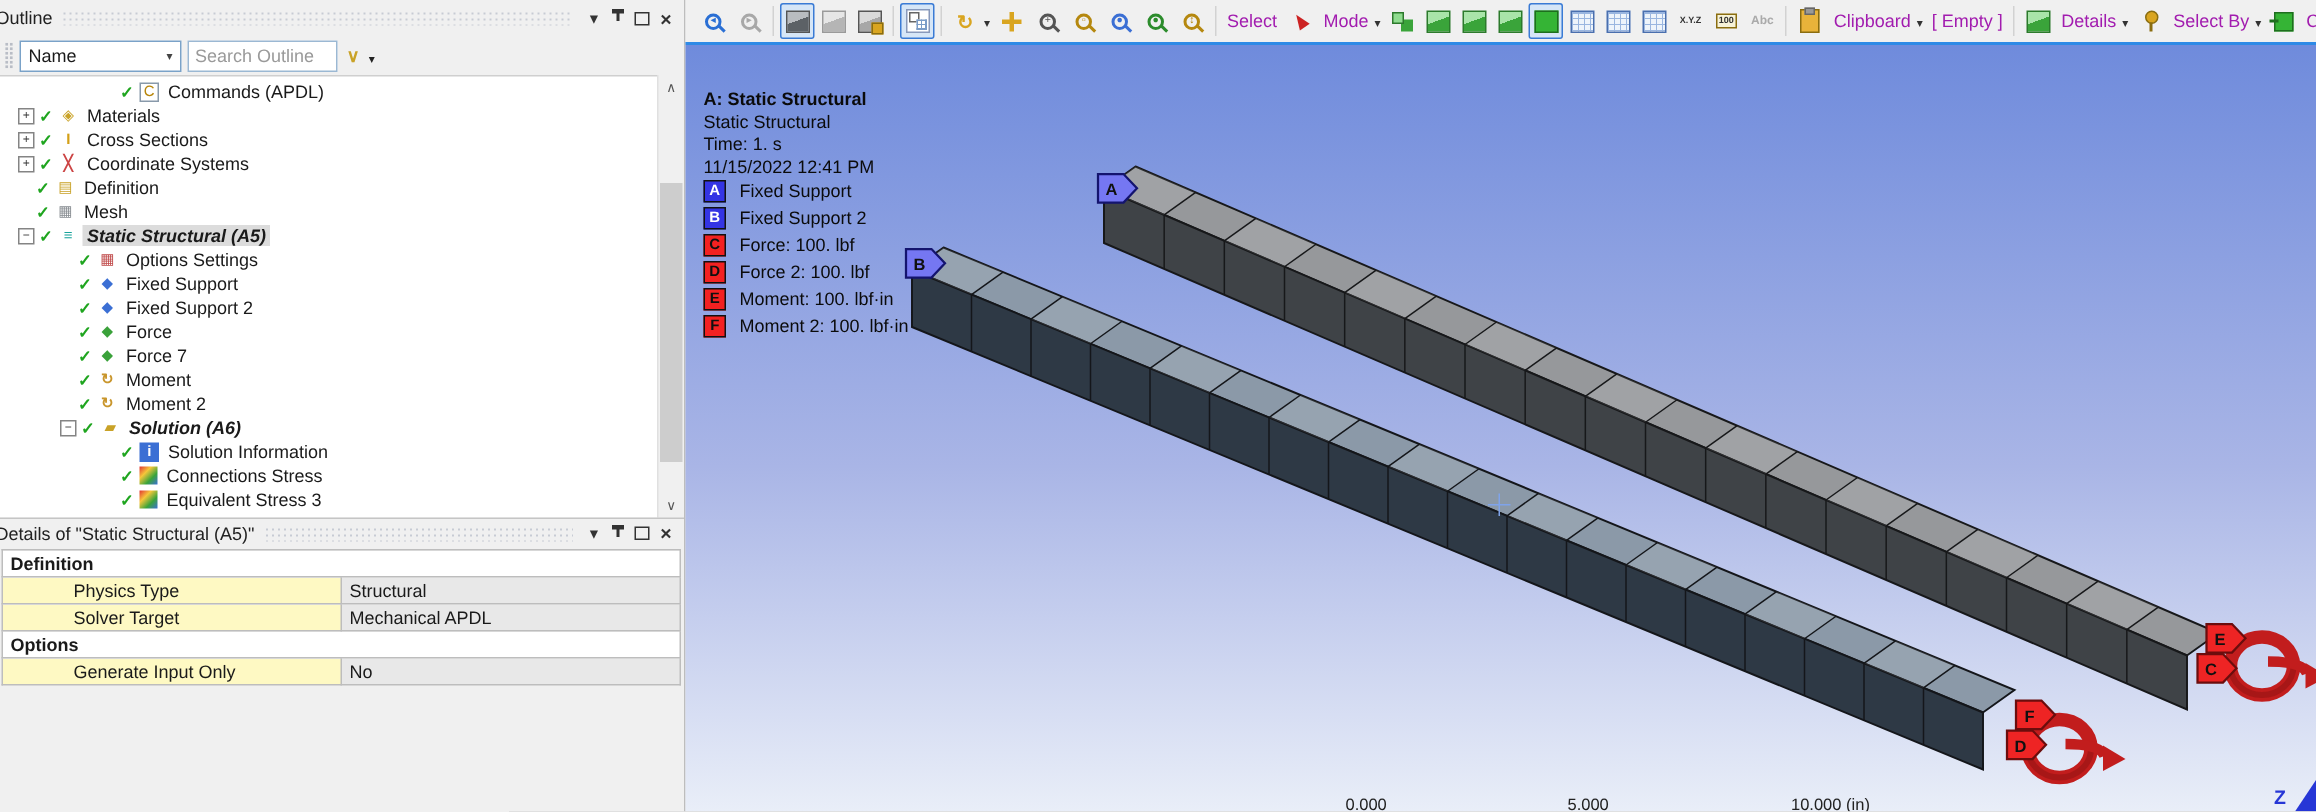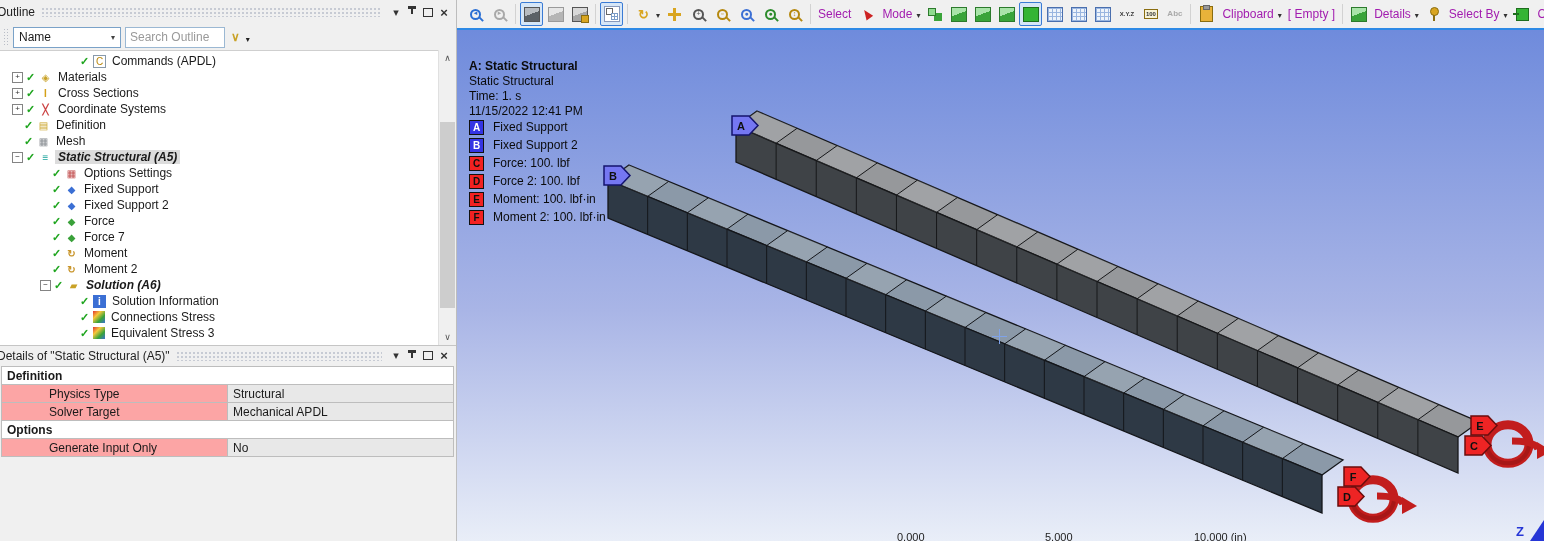--- a/index.html
+++ b/index.html
@@ -51,21 +51,21 @@
   .sb-btn{position:absolute;left:0;width:17px;height:16px;display:flex;align-items:center;
           justify-content:center;color:#555;font-size:9px;}
   .sb-up{top:0;} .sb-down{bottom:0;}
   .sb-thumb{position:absolute;left:1px;width:15px;top:72px;height:186px;background:#cdcdcd;}
   
   .details-panel{position:absolute;left:0;top:345px;width:456px;bottom:0;border-top:1px solid #c5c5c5;}
   .dtable{border-collapse:collapse;margin:1px 1px 0 1px;width:453px;table-layout:fixed;}
   .dtable td{border:1px solid #bdbdbd;height:17px;padding:0 5px;font-size:12px;overflow:hidden;
              white-space:nowrap;}
   .dtable td.group{font-weight:bold;background:#fff;}
-  .dtable td.lab{width:148px;background:#fca5a5;padding-left:47px;}
+  .dtable td.lab{width:148px;background:#fef9c3;padding-left:47px;}
   .dtable td.val{background:#fff;}
   .dtable td.val.shaded{background:#e8e8e8;}
   .cbx{display:inline-block;width:10px;height:10px;border:1px solid #999;background:#fff;
        margin:0 5px -1px 0;}
   
   .right-col{position:absolute;left:456px;top:0;right:0;height:541px;border-left:1px solid #bdbdbd;}
   .toolbar{height:28px;background:#f0f0f0;display:flex;align-items:center;padding:0 2px;gap:1px;
            overflow:hidden;white-space:nowrap;}
   .accent{height:2px;background:#2e8ae6;}
   .tb-handle{width:6px;height:20px;margin:0 2px;background-image:radial-gradient(#b9bdc6 1px,transparent 1px);

